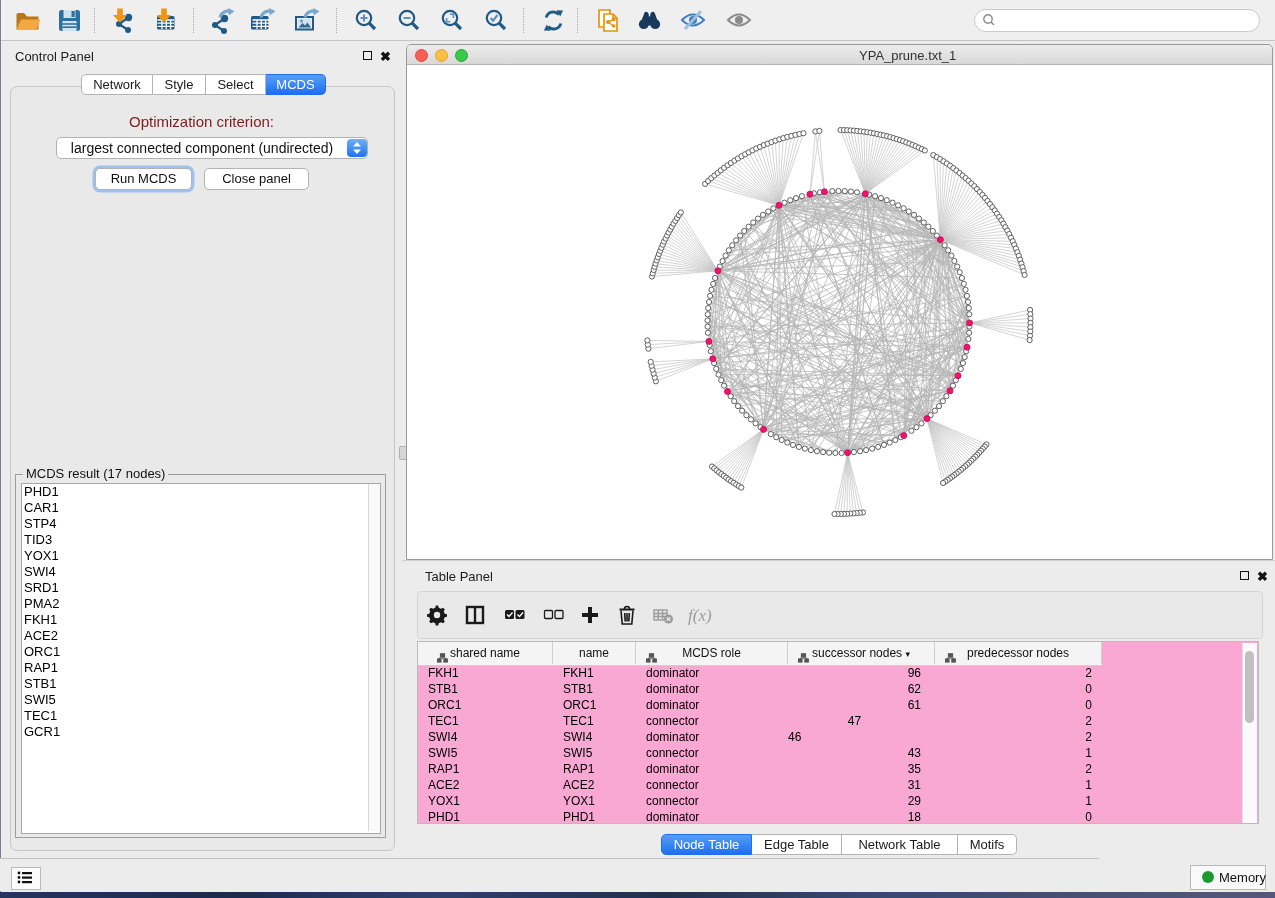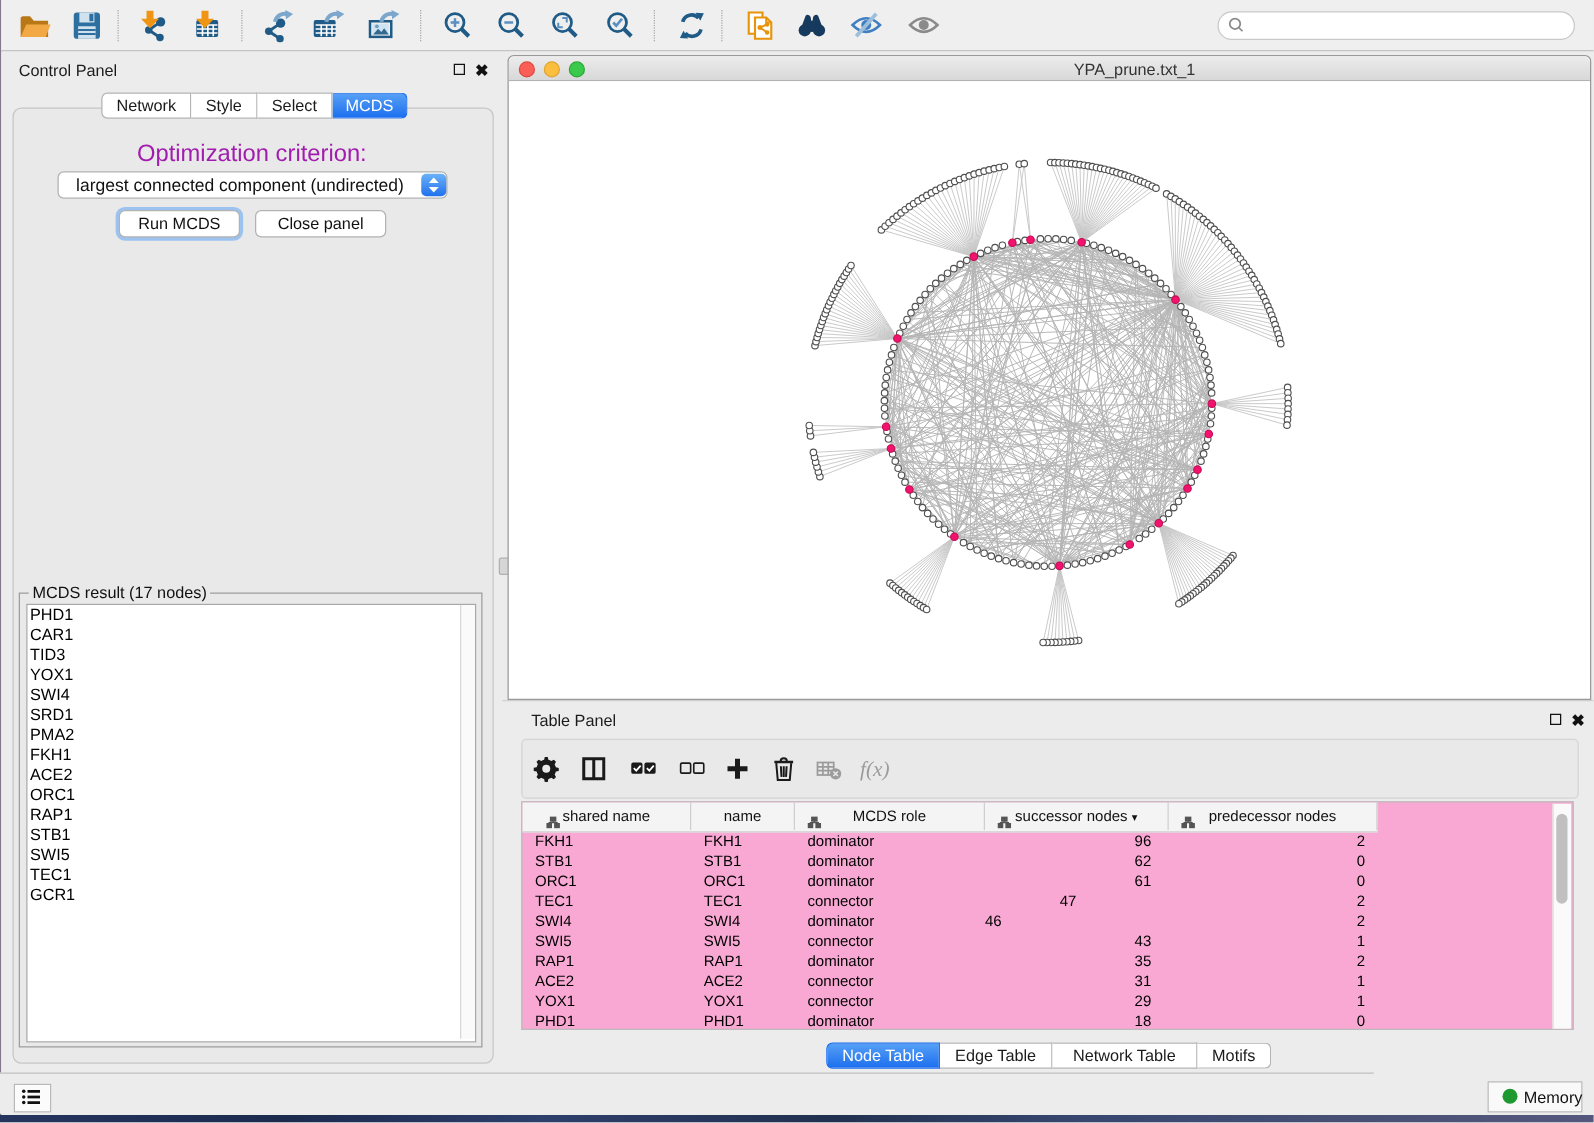--- a/index.html
+++ b/index.html
@@ -20,22 +20,22 @@
   #cpanel{left:1px;top:42px;width:401px;height:816px;background:#ececec;}
   #cp-title{position:absolute;left:14px;top:7px;font-size:13px;color:#1c1c1c;}
   #cp-inner{position:absolute;left:9px;top:44px;width:383px;height:763px;
     background:#e9e9e9;border:1px solid #c6c6c6;border-radius:7px;}
   .tabs{position:absolute;left:80px;top:32px;height:21px;display:flex;z-index:5;}
   .tab{box-sizing:border-box;height:21px;background:#fff;border:1px solid #b4b4b4;border-left:none;
        font-size:13px;color:#1a1a1a;text-align:center;line-height:19px;}
   .tab.first{border-left:1px solid #b4b4b4;border-radius:5px 0 0 5px;}
   .tab.last{border-radius:0 5px 5px 0;}
   .tab.sel{background:linear-gradient(#56a0f5,#1d6ff0);color:#fff;border-color:#1d6ff0;}
-  #opt-label{position:absolute;left:0;top:71px;width:401px;text-align:center;font-size:19px;color:#a21caf;}
-  #dropdown{position:absolute;left:45px;top:95px;width:312px;height:22px;background:#fff;
+  #opt-label{position:absolute;left:0;top:71px;width:401px;text-align:center;font-size:15px;color:#7f1d1d;}
+  #dropdown{position:absolute;left:55px;top:95px;width:312px;height:22px;background:#fff;
     border:1px solid #b2b2b2;border-radius:5px;box-sizing:border-box;font-size:14px;color:#111;
     text-align:center;line-height:20px;padding-right:20px;}
   #dd-btn{position:absolute;right:0px;top:1px;width:20px;height:18px;border-radius:4px;
     background:linear-gradient(#6cb1f8,#2071ee);}
   .btn{position:absolute;top:126px;height:22px;background:#fff;border:1px solid #b2b2b2;border-radius:5px;
     box-sizing:border-box;font-size:13px;color:#111;text-align:center;line-height:20px;}
   #btn-run{left:94px;width:97px;box-shadow:0 0 0 2.5px rgba(115,175,245,.65);}
   #btn-close{left:203px;width:105px;}
   #fieldset{position:absolute;left:14px;top:424px;width:371px;height:376px;}
   #fs-border{position:absolute;left:0;top:8px;width:100%;height:364px;border:1px solid #9d9d9d;box-sizing:border-box;}
@@ -211,20 +211,21 @@
         </svg></div>
   </div>
   <div class="btn" id="btn-run">Run MCDS</div>
   <div class="btn" id="btn-close">Close panel</div>
   <div id="fieldset">
     <div id="fs-border"></div>
     <div id="fs-legend">MCDS result (17 nodes)</div>
     <div id="mcds-list">
       <div>PHD1</div>
         <div>CAR1</div>
+        <div>STP4</div>
         <div>TID3</div>
         <div>YOX1</div>
         <div>SWI4</div>
       <div>SRD1</div>
         <div>PMA2</div>
         <div>FKH1</div>
         <div>ACE2</div>
         <div>ORC1</div>
       <div>RAP1</div>
         <div>STB1</div>

